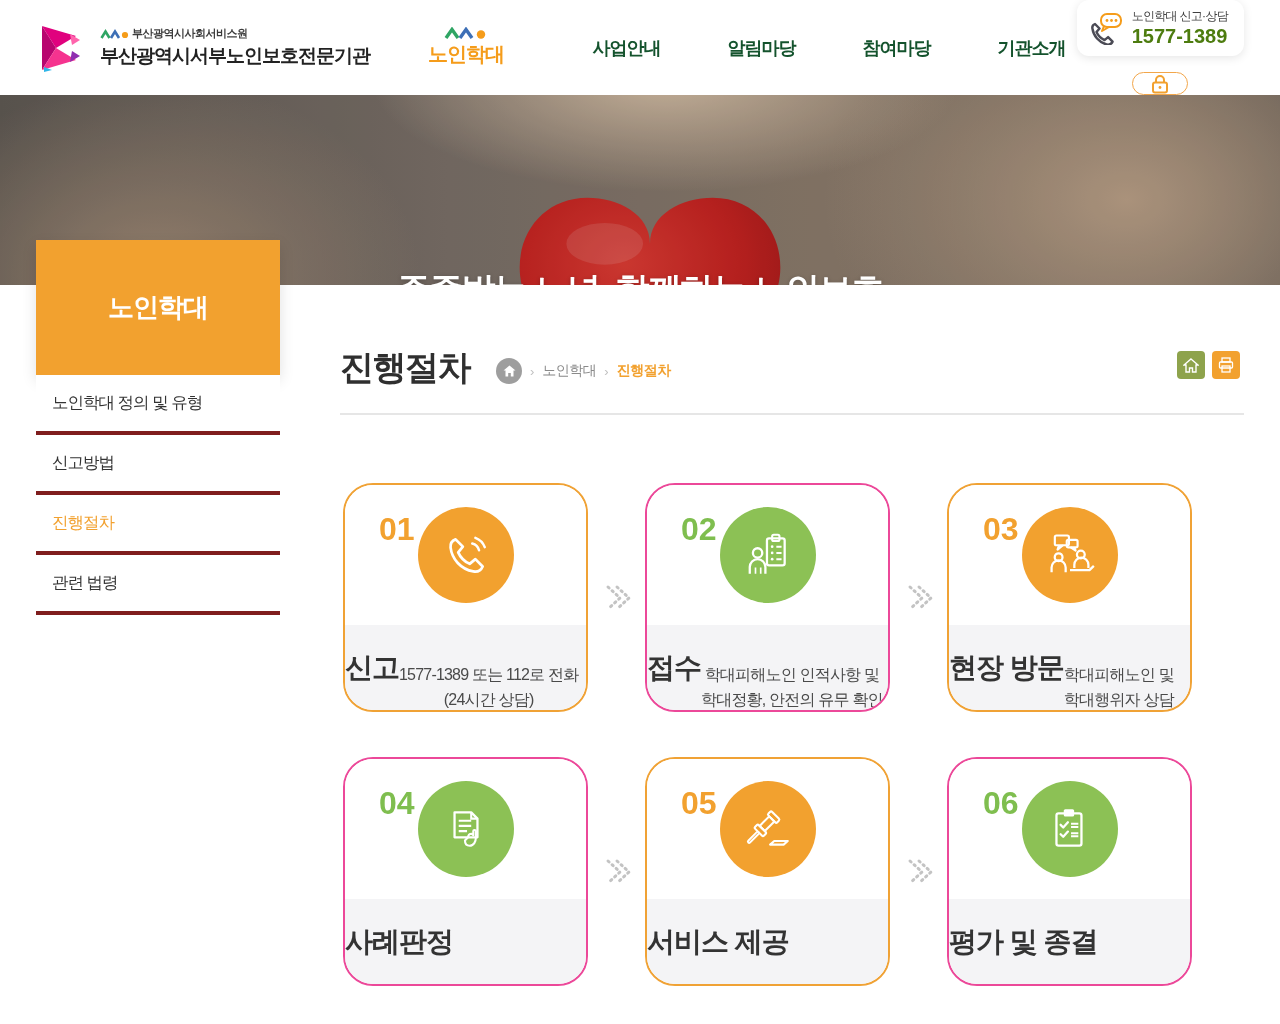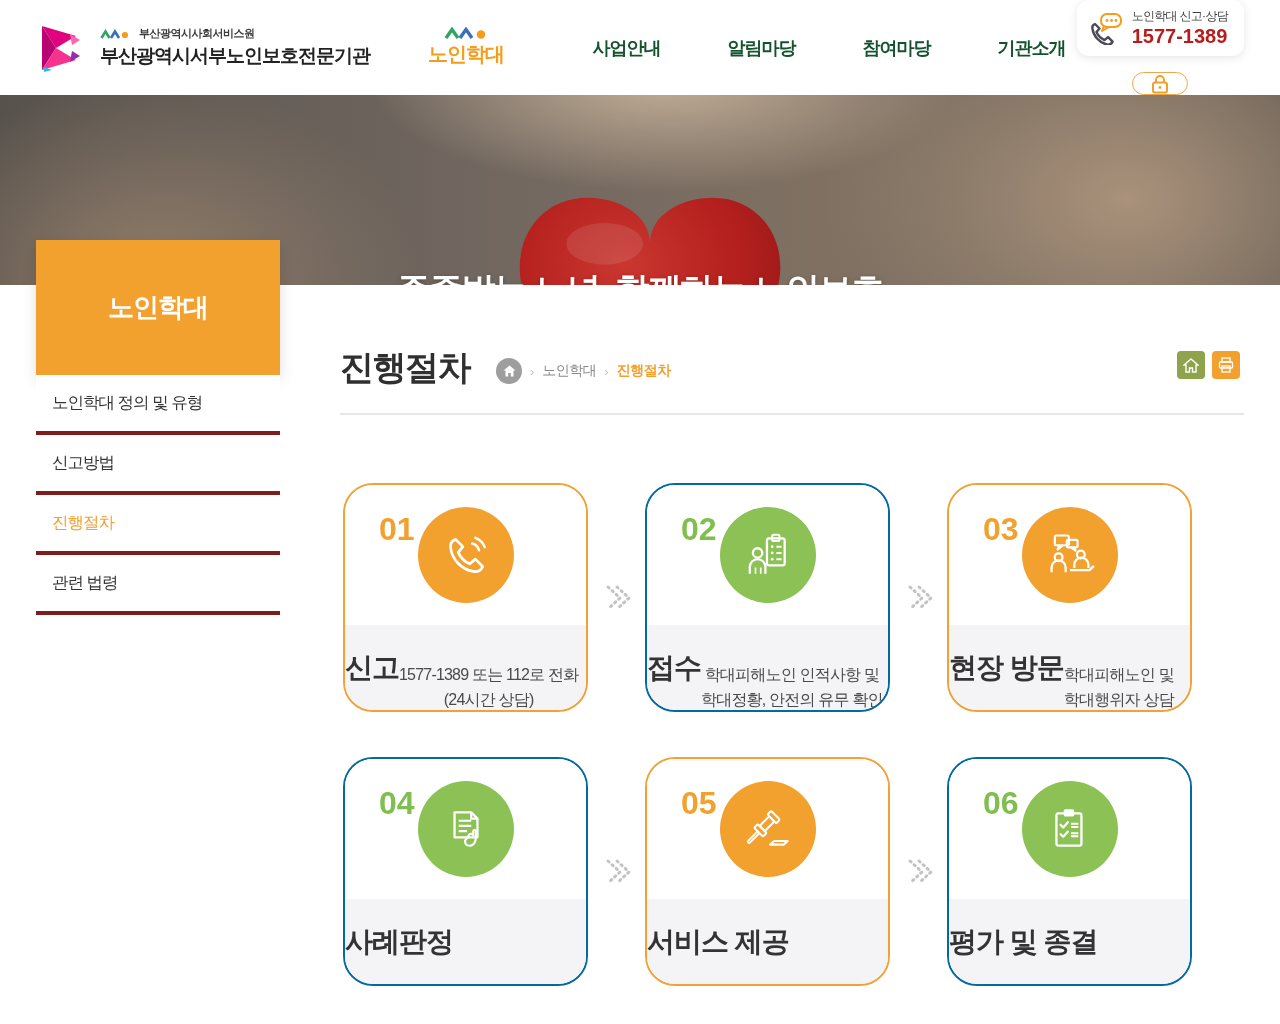--- a/index.html
+++ b/index.html
@@ -5,31 +5,31 @@
   * { margin:0; padding:0; box-sizing:border-box; }
   html,body { width:1280px; height:1024px; }
   body { font-family:"Liberation Sans","DejaVu Sans",sans-serif; background:#fff; }
   .page { position:relative; width:1280px; height:1024px; overflow:hidden; background:#fff; }
 
   
   .header { position:relative; height:95px; background:#fff; display:flex; align-items:center; z-index:5; }
   .logo-group { display:flex; align-items:center; margin-left:36px; cursor:pointer; }
   .logo-mark { width:56px; height:50px; margin-right:8px; }
   .logo-texts { display:flex; flex-direction:column; justify-content:center; }
-  .logo-small { display:flex; align-items:center; gap:9px; font-size:11px; font-weight:bold; color:#3c3c3c; letter-spacing:-0.5px; }
+  .logo-small { display:flex; align-items:center; gap:2px; font-size:11px; font-weight:bold; color:#3c3c3c; letter-spacing:-0.5px; }
   .logo-big { font-size:19px; font-weight:bold; color:#222; letter-spacing:-1px; margin-top:2px; }
   .mini-tag { display:flex; flex-direction:column; align-items:center; margin-left:58px; cursor:pointer; }
   .mini-tag .tag-text { font-size:20px; font-weight:bold; color:#F59C1A; letter-spacing:-1px; margin-top:1px; }
   .gnb { display:flex; margin-left:55px; }
   .gnb-item { width:135px; text-align:center; font-size:18px; font-weight:bold; color:#14532d; letter-spacing:-1px; cursor:pointer; }
   .header-right { position:absolute; right:36px; top:0; height:95px; display:flex; align-items:center; gap:16px;flex-direction:column; }
   .contact-box { display:flex; align-items:center; gap:9px; background:#fff; border-radius:12px; box-shadow:0 2px 10px rgba(0,0,0,0.10); padding:8px 16px 8px 12px; cursor:pointer; }
   .contact-texts { display:flex; flex-direction:column; }
   .contact-label { font-size:12px; color:#3f3f3f; letter-spacing:-0.7px; }
-  .contact-phone { font-size:20px; font-weight:bold; color:#b91c1c; letter-spacing:0; line-height:1.15; }
+  .contact-phone { font-size:20px; font-weight:bold; color:#4d7c0f; letter-spacing:0; line-height:1.15; }
   .lock-btn { width:56px; height:38px; border:1px solid #F2A64A; border-radius:19px; background:#fff; display:flex; align-items:center; justify-content:center; cursor:pointer; }
 
   
   .hero { position:relative; height:190px; overflow:hidden;
     background:
       radial-gradient(420px 160px at 52% -8%, #d9c2a9 0%, rgba(217,194,169,0) 70%),
       radial-gradient(420px 300px at 88% 55%, #bda289 0%, rgba(189,162,137,0) 72%),
       radial-gradient(380px 280px at 12% 95%, #a18a76 0%, rgba(161,138,118,0) 70%),
       linear-gradient(90deg, #5f5954 0%, #7b7069 35%, #8d7c6d 65%, #6e645c 100%);
   }
@@ -59,21 +59,21 @@
   .q-btn.home { background:#8EA34C; }
   .q-btn.print { background:#F2A12F; }
   .title-divider { margin-top:20px; border-bottom:2px solid #e6e6e6; }
 
   
   .cards { margin-top:68px; padding-left:3px; }
   .cards-row { display:flex; }
   .cards-row + .cards-row { margin-top:45px; }
   .step-card { width:245px; height:229px; border-radius:30px; overflow:hidden; background:#fff; display:flex; flex-direction:column; }
   .step-card.orange { border:2px solid #F0A235; }
-  .step-card.green  { border:2px solid #0369a1; }
+  .step-card.green  { border:2px solid #ec4899; }
   .card-top { position:relative; height:140px; flex:0 0 140px; background:#fff; }
   .step-num { position:absolute; left:34px; top:26px; font-size:32px; font-weight:bold; letter-spacing:0; }
   .step-card.orange .step-num { color:#F2A12F; }
   .step-card.green  .step-num { color:#7FBE4F; }
   .icon-circle { position:absolute; left:50%; transform:translateX(-50%); top:22px; width:96px; height:96px; border-radius:50%; display:flex; align-items:center; justify-content:center; }
   .step-card.orange .icon-circle { background:#F2A12F; }
   .step-card.green  .icon-circle { background:#8CC155; }
   .card-body { flex:1; background:#f4f4f6; display:flex; align-items:flex-start; padding-top:24px; }
   .step-title { font-size:28px; font-weight:bold; color:#333; letter-spacing:-1px; }
   .step-desc { margin-top:14px; font-size:16px; color:#4a4a4a; letter-spacing:-0.8px; line-height:1.55; text-align:center; white-space:pre-line; }

